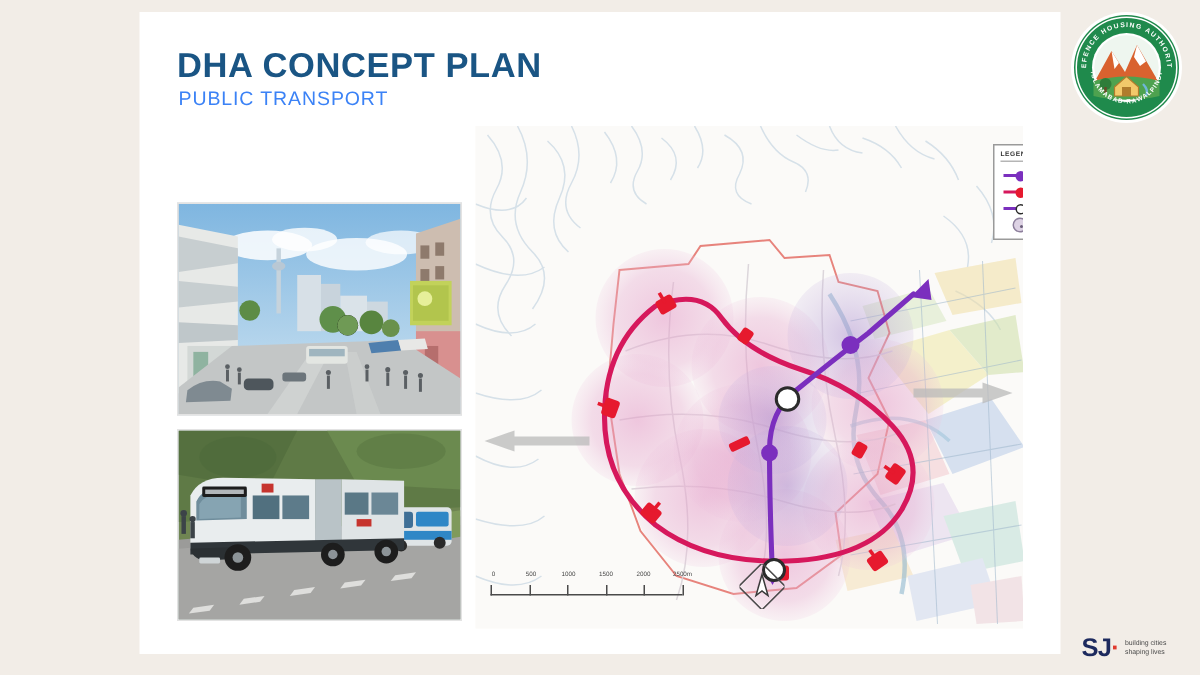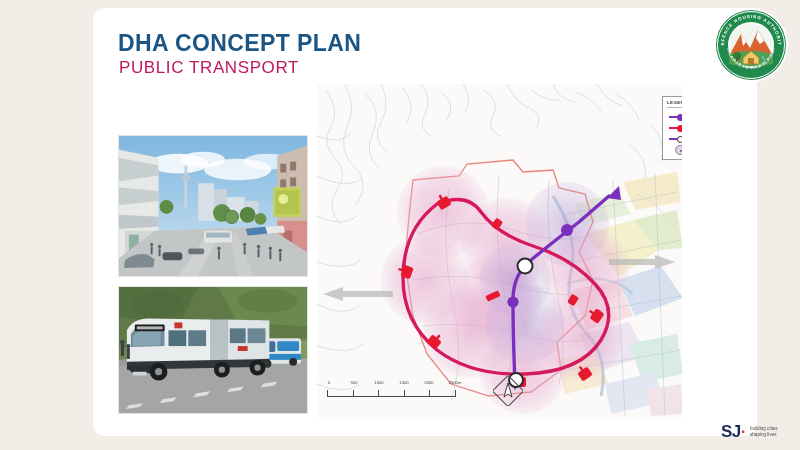--- a/index.html
+++ b/index.html
@@ -3,33 +3,32 @@
 <meta charset="utf-8">
 <style>
   * { margin:0; padding:0; box-sizing:border-box; }
   html,body { width:800px; height:450px; overflow:hidden; }
   body {
     background:#f2ede7;
     font-family:"Liberation Sans", sans-serif;
     position:relative;
   }
   .slide {
-    position:absolute; left:93px; top:8px; width:664px; height:428px;
+    position:absolute; left:93px; top:8px; width:614px; height:428px;
     background:#ffffff;
-    border-radius:12px;
   }
   
   .title {
     position:absolute; left:25px; top:22px;
     font-size:23px; font-weight:bold; letter-spacing:.4px;
     color:#1a5584;
   }
   .subtitle {
     position:absolute; left:26px; top:50px;
-    font-size:17px; letter-spacing:.6px; color:#be185d;
+    font-size:13px; letter-spacing:.6px; color:#3b82f6;
   }
   
   .caption {
     position:absolute; left:22px; top:82px; width:200px;
     text-align:center; font-size:8.3px; line-height:1.45; color:#3a3a3a;
   }
   .photo {
     position:absolute; left:25px; overflow:hidden;
     border:1px solid #e3e3e3; background:#cfd6da;
   }

